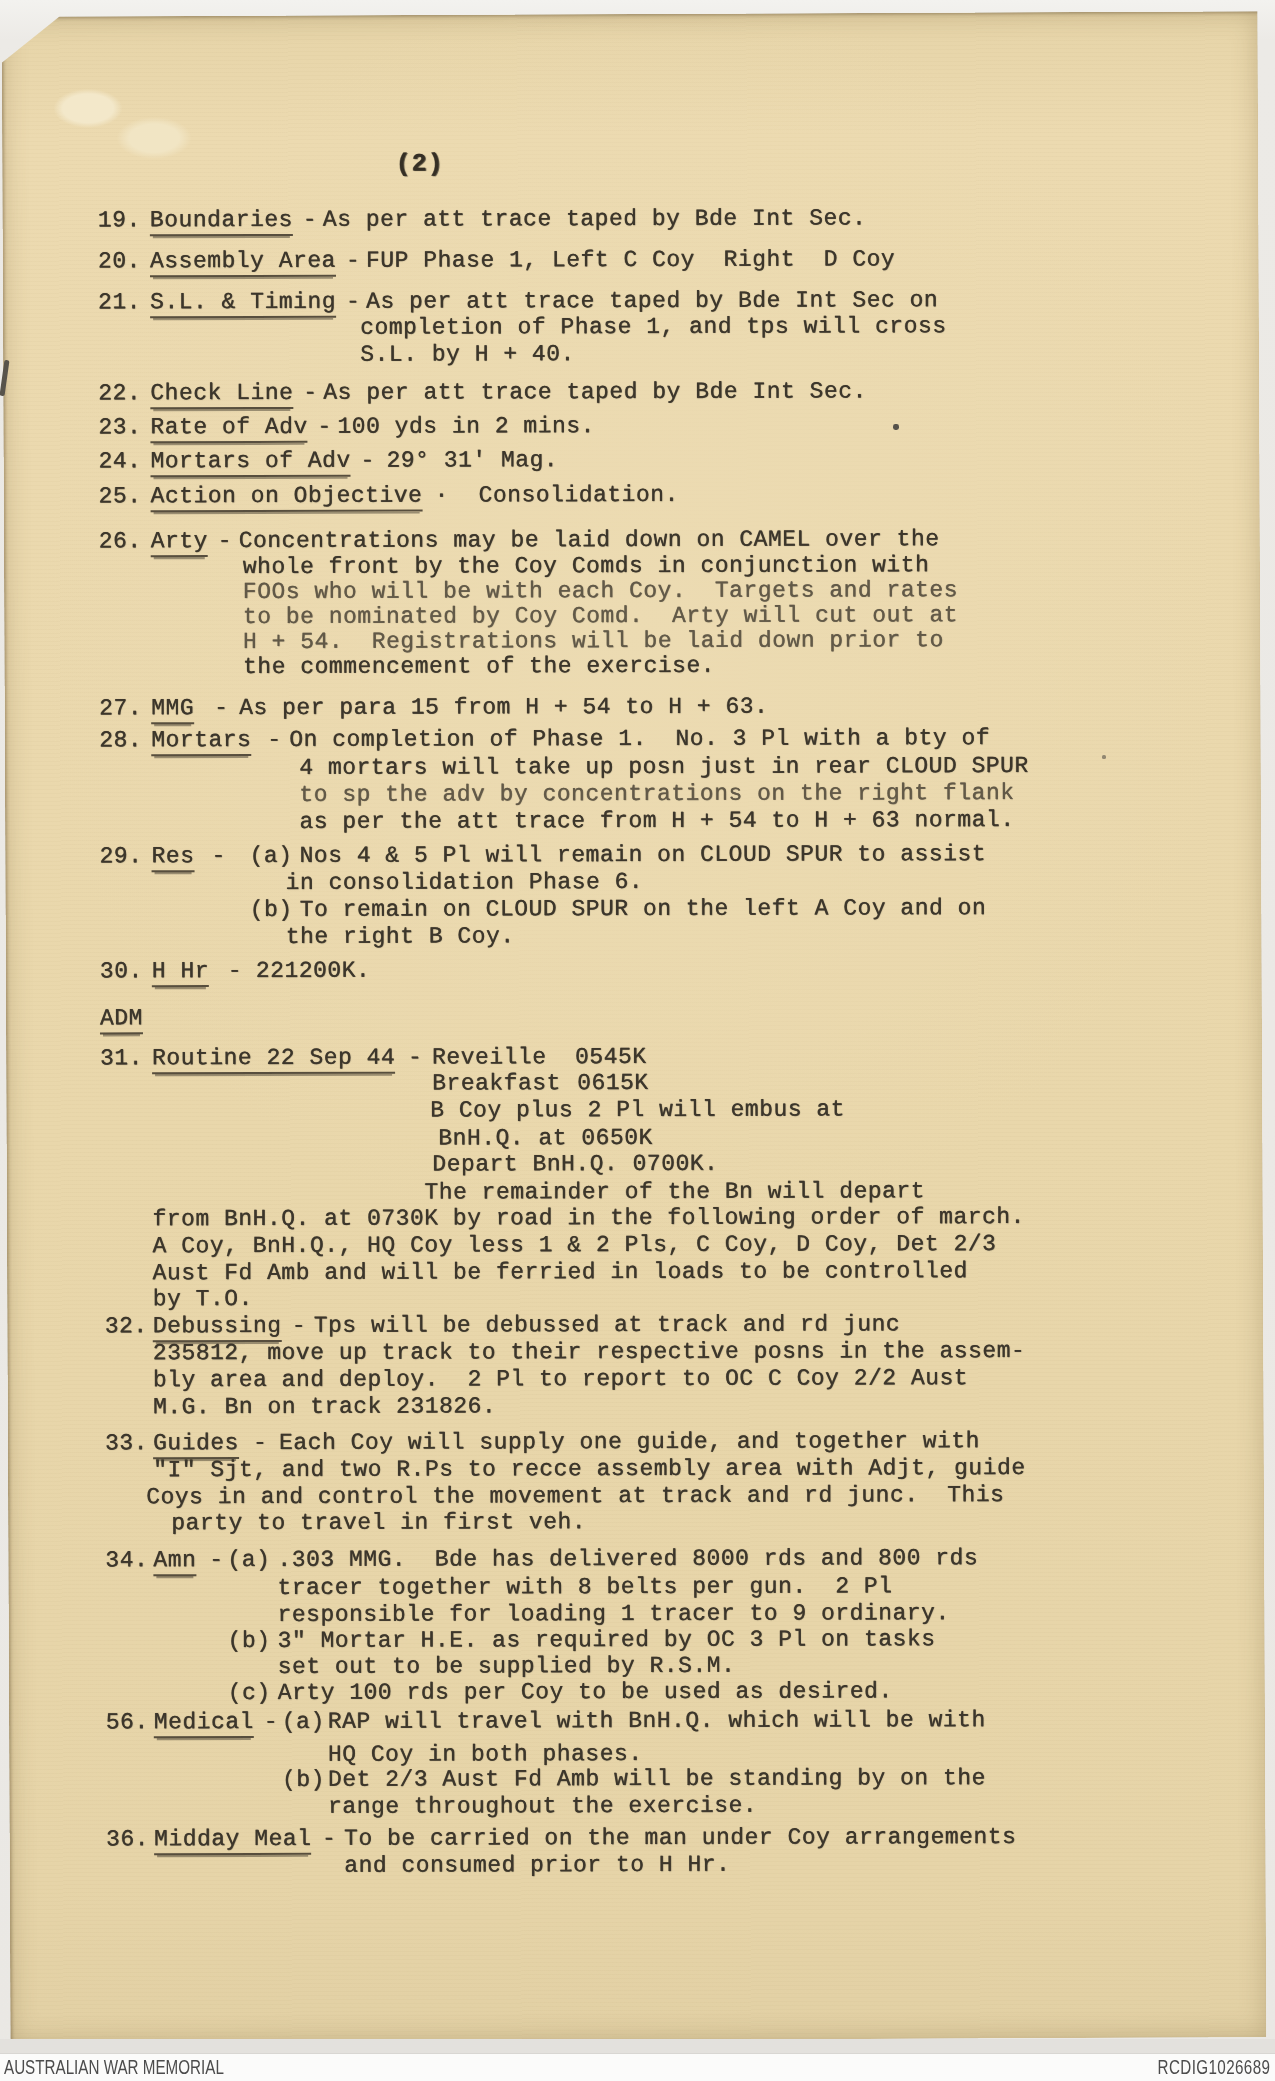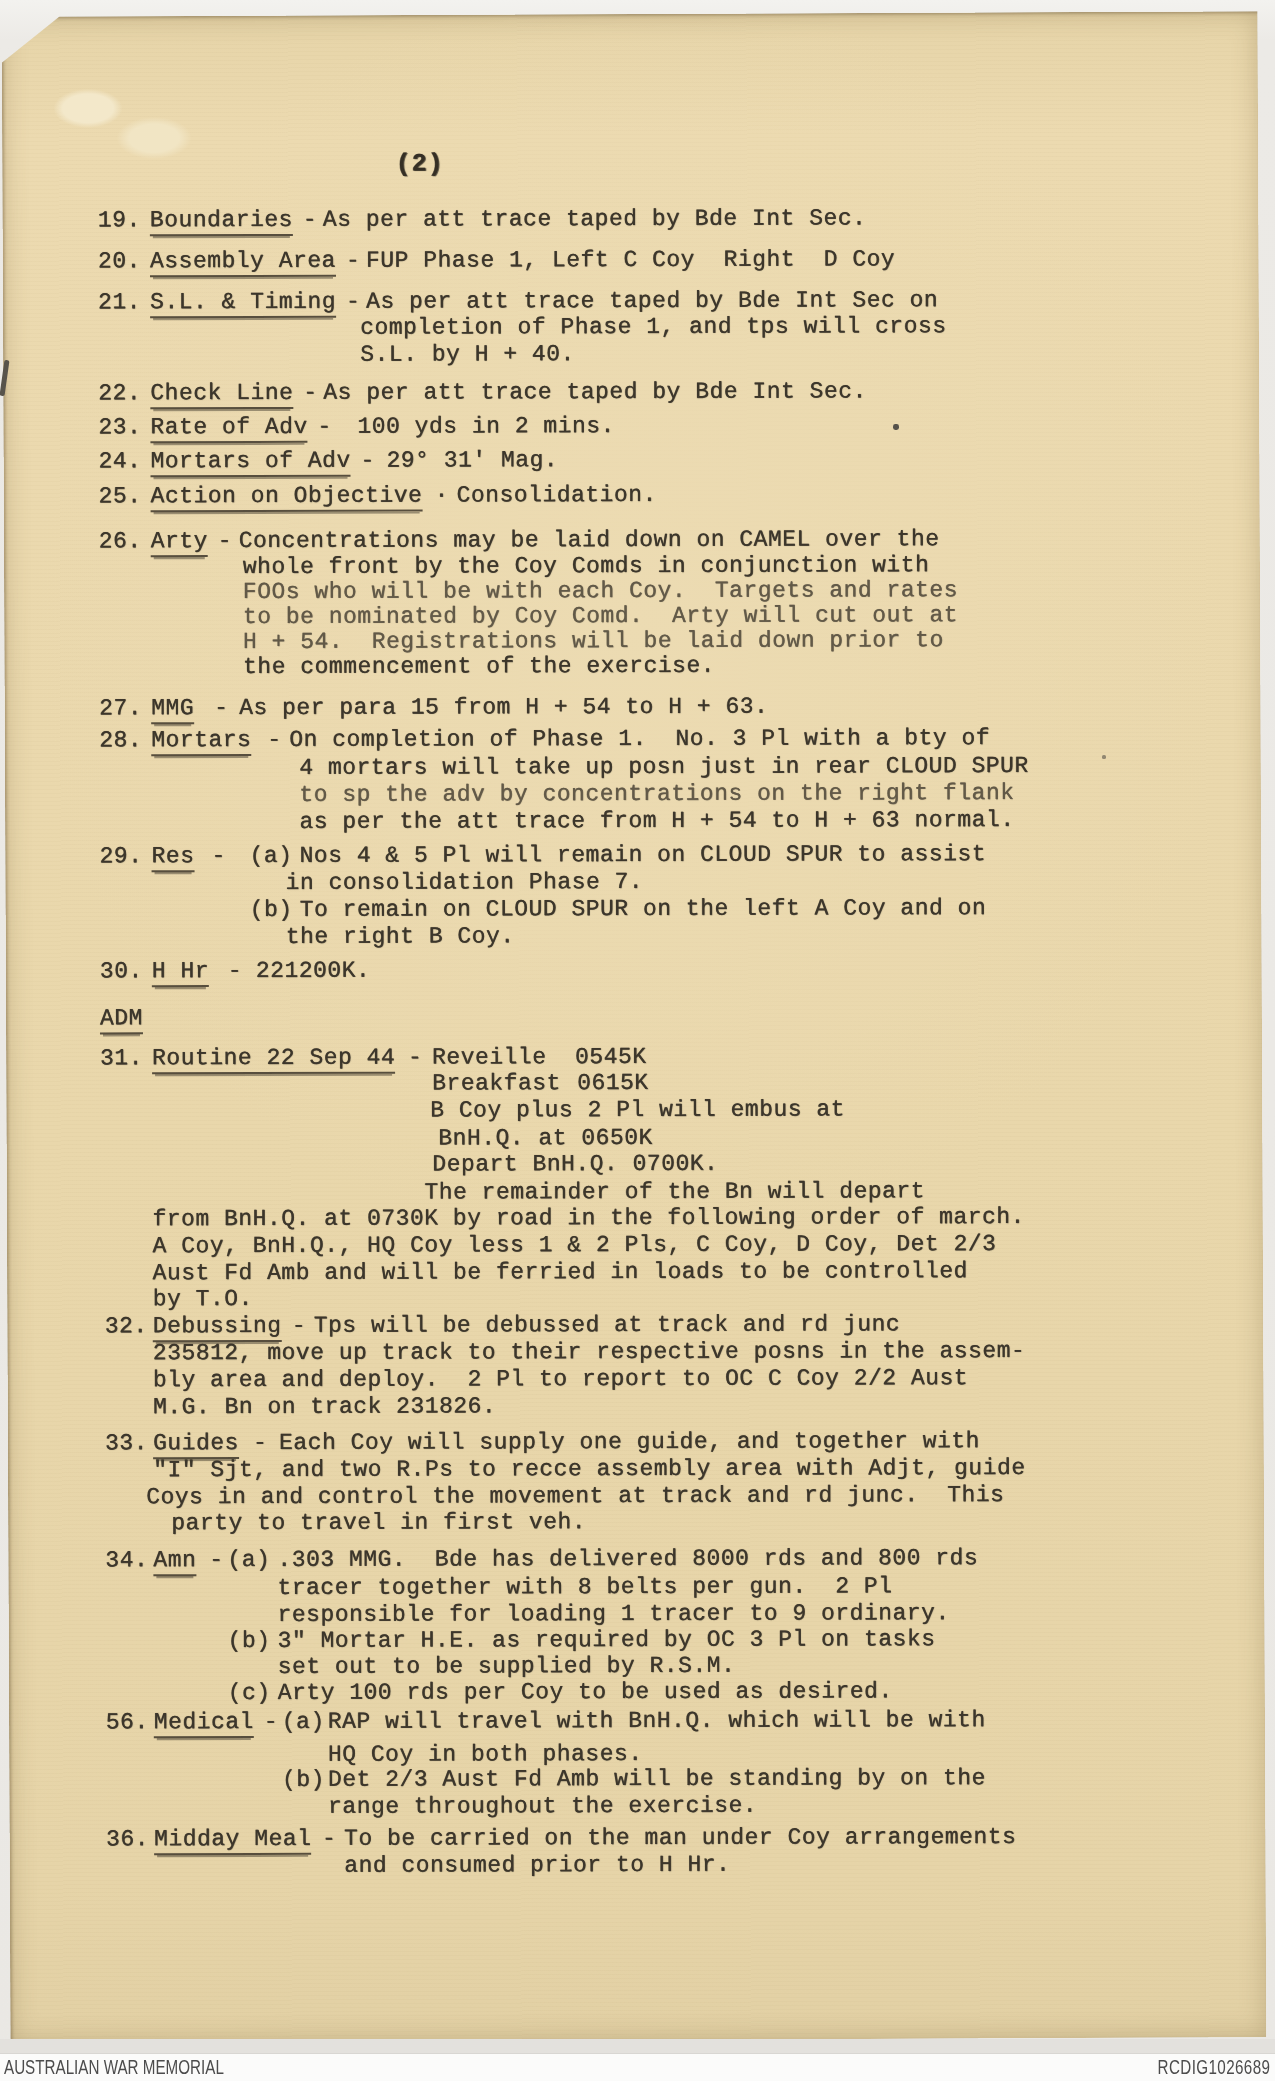--- a/index.html
+++ b/index.html
@@ -96,33 +96,33 @@
       <div class="line" style="top: 379px;">
         <span class="t" style="left: 100px;">22.</span>
         <span class="t u" style="left: 152px;">Check Line</span>
         <span class="t" style="left: 305px;">-</span>
         <span class="t" style="left: 325px;">As per att trace taped by Bde Int Sec.</span>
       </div>
       <div class="line" style="top: 413px;">
         <span class="t" style="left: 100px;">23.</span>
         <span class="t u" style="left: 152px;">Rate of Adv</span>
         <span class="t" style="left: 319px;">-</span>
-        <span class="t" style="left: 339px; margin-left: 20px;">100 yds in 2 mins.</span>
+        <span class="t" style="left: 339px;">100 yds in 2 mins.</span>
       </div>
       <div class="line" style="top: 447px;">
         <span class="t" style="left: 100px;">24.</span>
         <span class="t u" style="left: 152px;">Mortars of Adv</span>
         <span class="t" style="left: 362px;">-</span>
         <span class="t" style="left: 388px;">29° 31' Mag.</span>
       </div>
       <div class="line" style="top: 482px;">
         <span class="t" style="left: 100px;">25.</span>
         <span class="t u" style="left: 152px;">Action on Objective</span>
         <span class="t" style="left: 436px;">·</span>
-        <span class="t" style="left: 458px; text-align: center;">Consolidation.</span>
+        <span class="t" style="left: 480px; text-align: center;">Consolidation.</span>
       </div>
       <div class="line" style="top: 527px;">
         <span class="t" style="left: 100px;">26.</span>
         <span class="t u" style="left: 152px;">Arty</span>
         <span class="t" style="left: 219px;">-</span>
         <span class="t" style="left: 240px;">Concentrations may be laid down on CAMEL over the</span>
       </div>
       <div class="line" style="top: 553px;">
         <span class="t" style="left: 244px;">whole front by the Coy Comds in conjunction with</span>
       </div>
@@ -160,21 +160,21 @@
         <span class="t" style="left: 300px;">as per the att trace from H + 54 to H + 63 normal.</span>
       </div>
       <div class="line" style="top: 842px;">
         <span class="t" style="left: 100px;">29.</span>
         <span class="t u" style="left: 152px;">Res</span>
         <span class="t" style="left: 212px;">-</span>
         <span class="t" style="left: 250px;">(a)</span>
         <span class="t" style="left: 300px;">Nos 4 &amp; 5 Pl will remain on CLOUD SPUR to assist</span>
       </div>
       <div class="line" style="top: 869px;">
-        <span class="t" style="left: 286px;">in consolidation Phase 7.</span>
+        <span class="t" style="left: 286px;">in consolidation Phase 6.</span>
       </div>
       <div class="line" style="top: 896px;">
         <span class="t" style="left: 250px;">(b)</span>
         <span class="t" style="left: 300px;">To remain on CLOUD SPUR on the left A Coy and on</span>
       </div>
       <div class="line" style="top: 923px;">
         <span class="t" style="left: 286px;">the right B Coy.</span>
       </div>
       <div class="line" style="top: 957px;">
         <span class="t" style="left: 100px;">30.</span>

